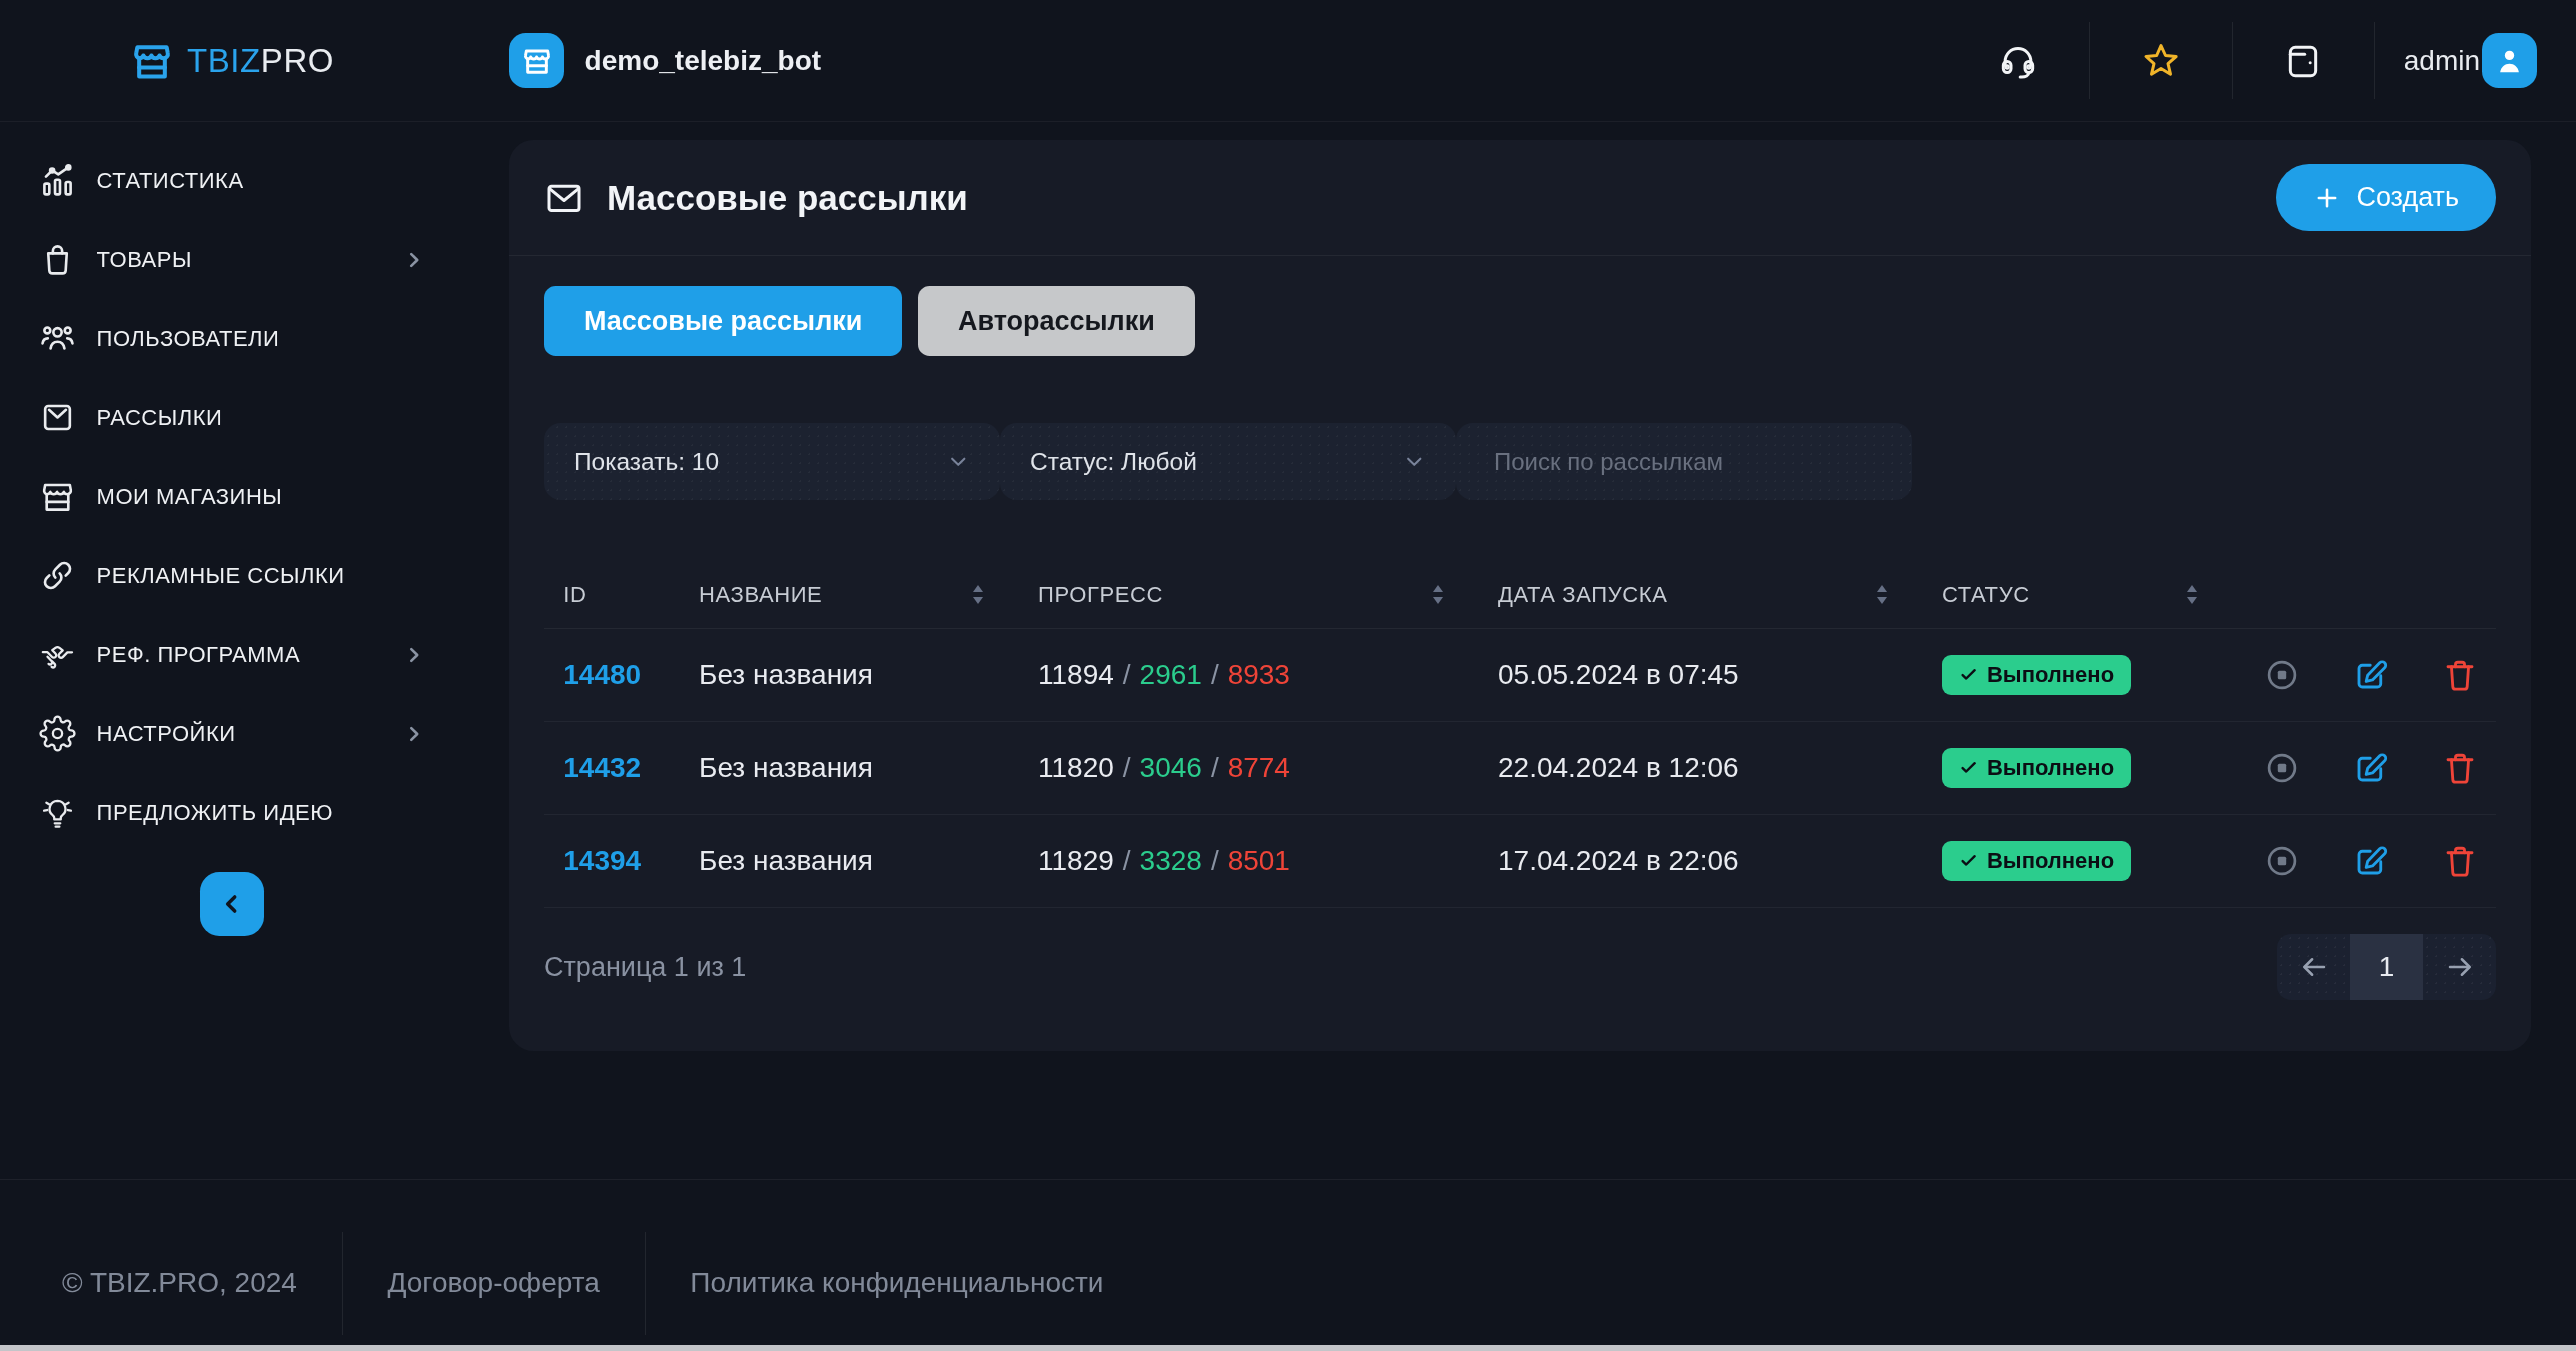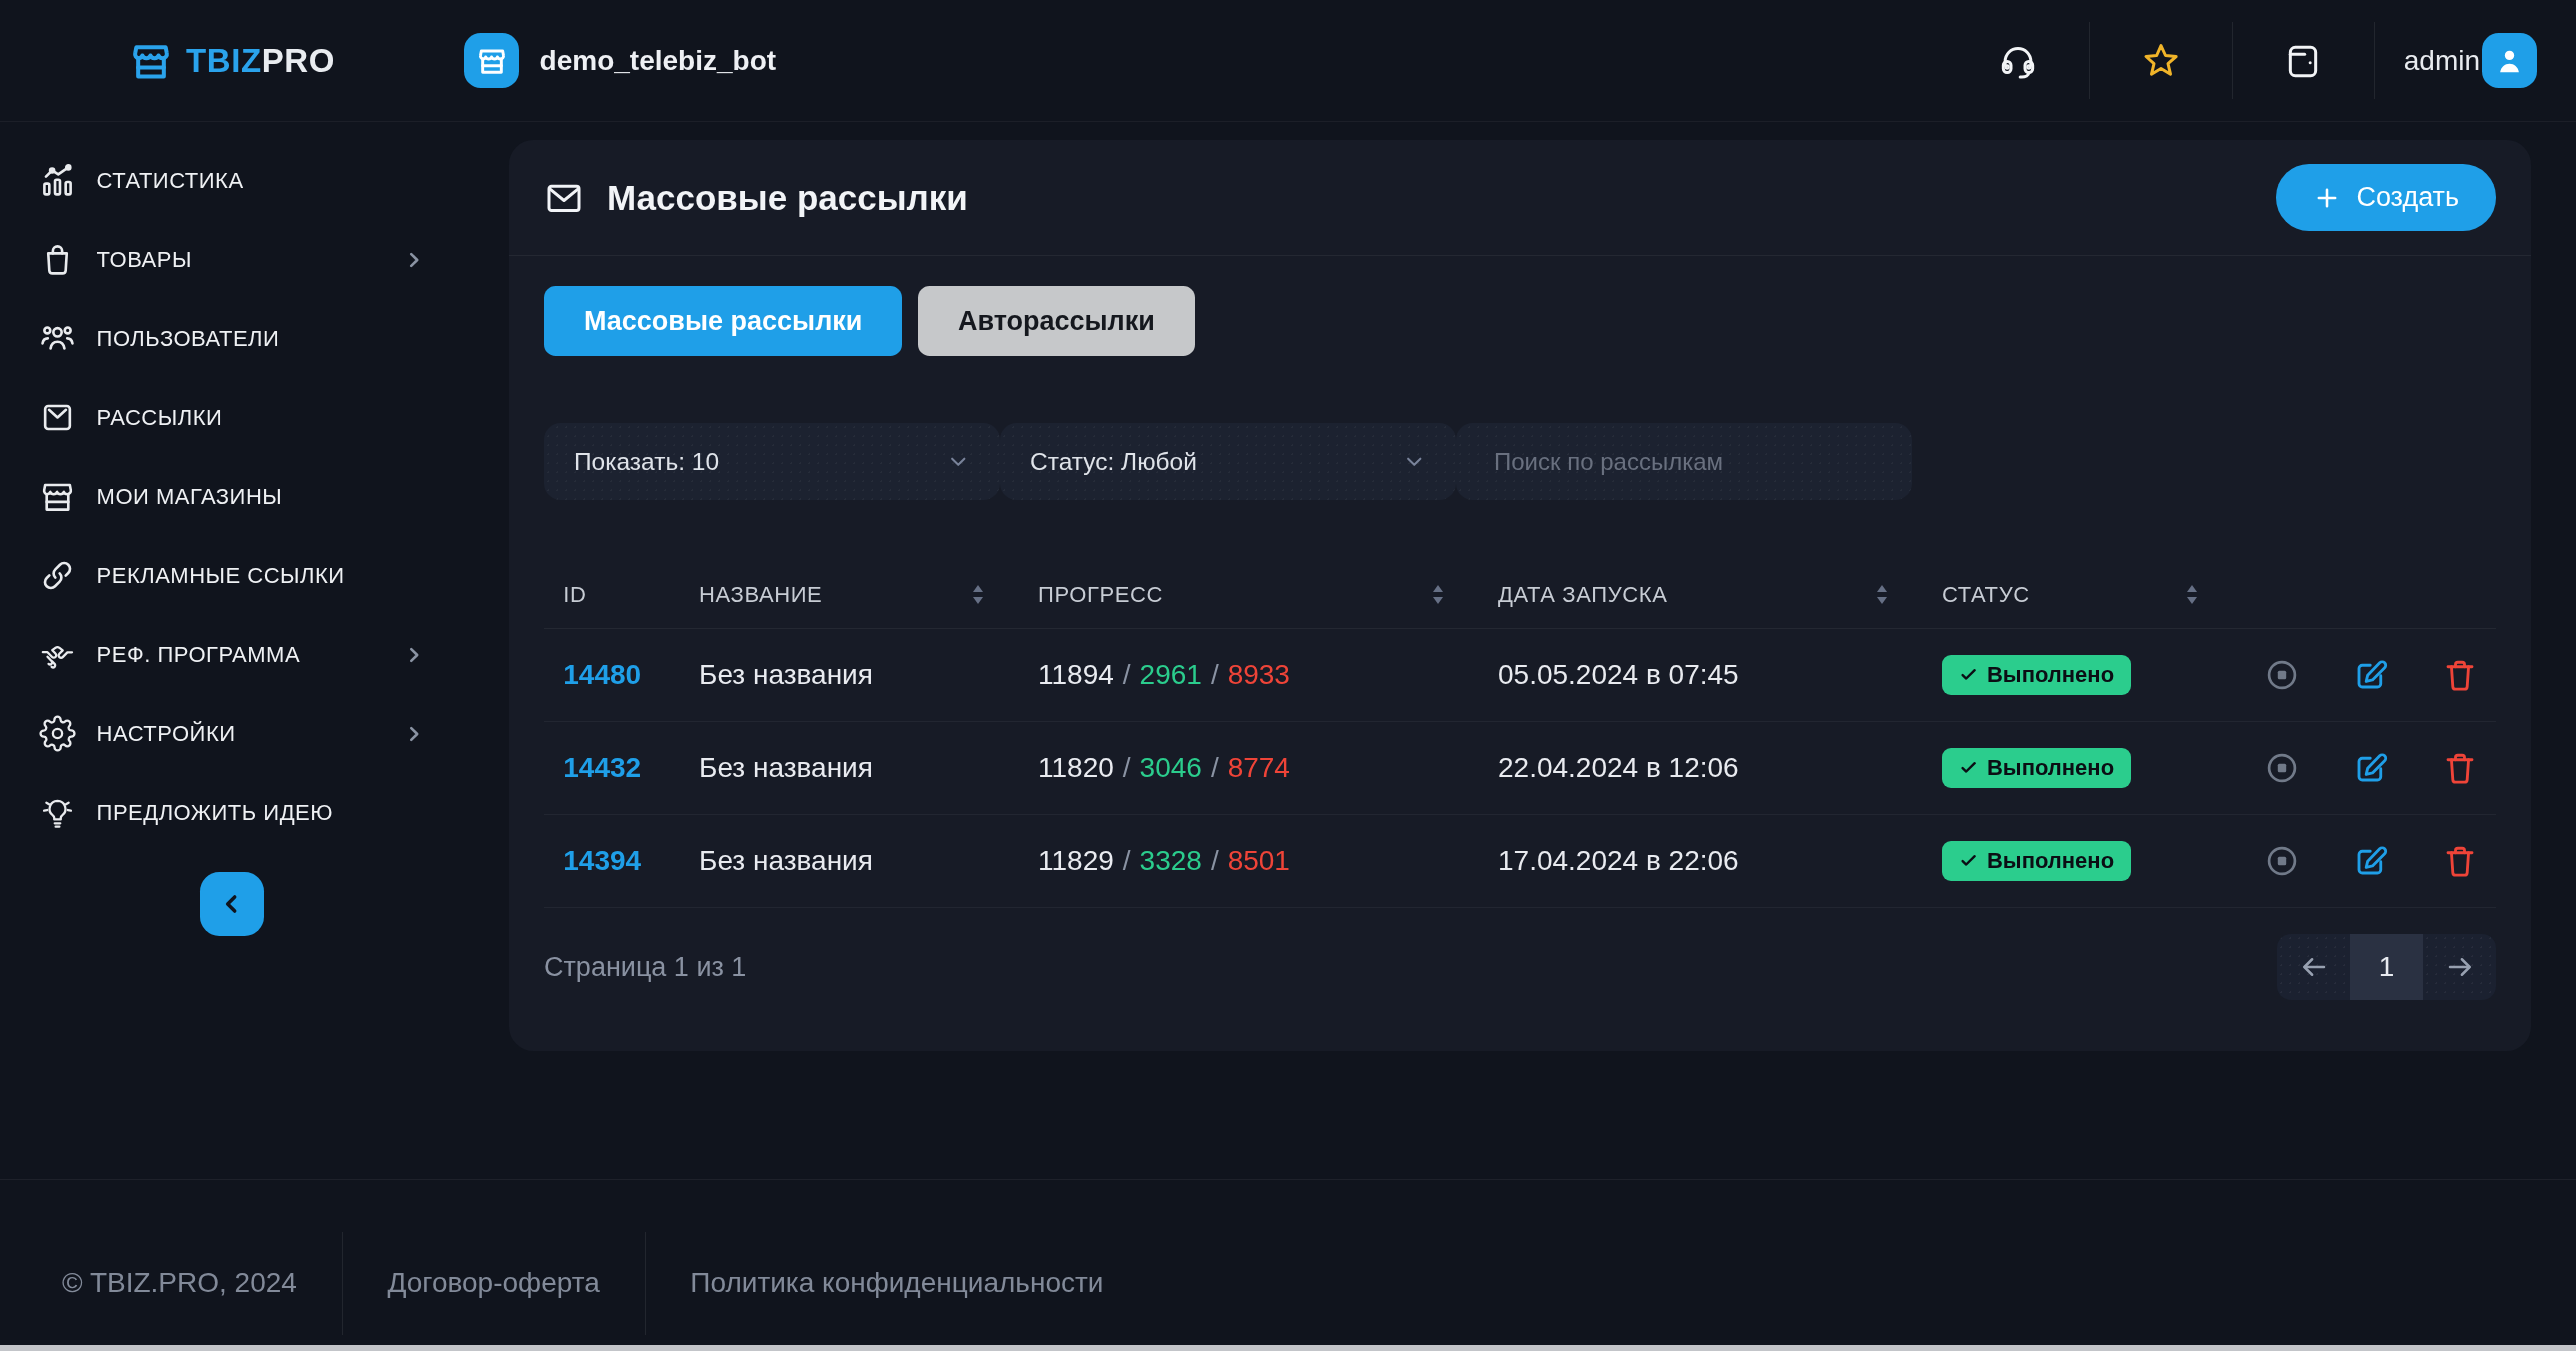--- a/index.html
+++ b/index.html
@@ -21,25 +21,25 @@
   }
   .topbar-left {
     width: 464px;
     display: flex;
     justify-content: center;
     align-items: center;
     gap: 13px;
     flex: 0 0 auto;
   }
   .logo-icon { width: 44px; height: 44px; color: #2aa3ec; }
-  .logo-text { font-size: 33px; font-weight: 700; letter-spacing: 0.6px; display: flex; }
+  .logo-text { font-size: 33px; font-weight: 400; letter-spacing: 0.6px; display: flex; }
   .logo-text .p1 { color: #2aa3ec; }
   .logo-text .p2 { color: #e9ecf0; }
 
-  .bot-chip { display: flex; align-items: center; gap: 20.6px; cursor: pointer; }
+  .bot-chip { margin-left: 45px; display: flex; align-items: center; gap: 20.6px; cursor: pointer; }
   .chip-icon {
     width: 55px; height: 55px; border-radius: 16.7px;
     background: #1f9fe8; display: grid; place-items: center; color: #fff;
   }
   .chip-icon svg { width: 32px; height: 32px; }
   .bot-name { font-size: 28px; font-weight: 700; color: #eef0f4; }
 
   .top-actions { margin-left: auto; display: flex; align-items: center; height: 100%; }
   .top-btn {
     width: 142px; height: 100%;

